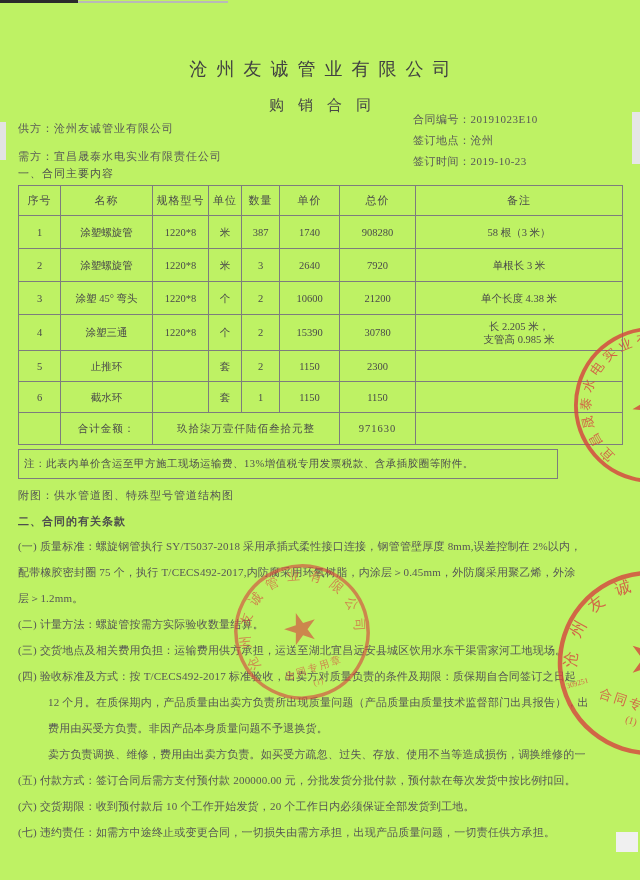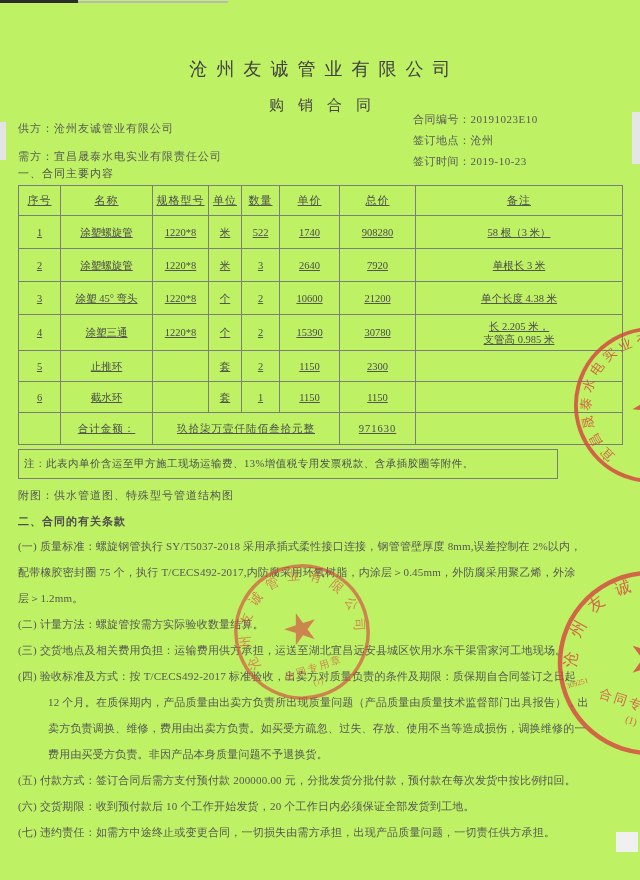--- a/index.html
+++ b/index.html
@@ -32,21 +32,21 @@
   .party.supplier { top:121px; }
   .party.buyer    { top:149px; }
   .meta { position:absolute; left:413px; top:109px; font-size:11px; color:#585858; }
   .meta div { height:21px; line-height:21px; letter-spacing:0.5px; }
   .sec-heading { position:absolute; left:18px; font-size:11px; color:#4e4e4e; letter-spacing:1px; }
   .sec1 { top:166px; }
   .sec2 { top:514px; font-weight:600; }
 
   table.items {
     position:absolute; left:18px; top:185px; width:604px;
-    border-collapse:collapse; table-layout:fixed;text-decoration:underline;
+    border-collapse:collapse; table-layout:fixed;
   }
   table.items th, table.items td {
     border:1px solid #7d7d7d; text-align:center; vertical-align:middle;
     font-weight:normal; color:#4a4a4a; overflow:hidden;
   }
   table.items th { height:30px; font-size:11px; letter-spacing:1px; }
   table.items td { height:33px; font-size:10.5px; line-height:13px; }
   tr.r4 td { height:36px; }
   tr.r5 td, tr.r6 td { height:31px; }
   tr.total td { height:32px; font-size:10.5px; letter-spacing:1px; }
@@ -112,21 +112,21 @@
       <th>数量</th>
       <th>单价</th>
       <th>总价</th>
       <th>备注</th>
     </tr>
     <tr>
       <td>1</td>
       <td>涂塑螺旋管</td>
       <td>1220*8</td>
       <td>米</td>
-      <td>522</td>
+      <td>387</td>
       <td>1740</td>
       <td>908280</td>
       <td>58 根（3 米）</td>
     </tr>
     <tr>
       <td>2</td>
       <td>涂塑螺旋管</td>
       <td>1220*8</td>
       <td>米</td>
       <td>3</td>
@@ -192,22 +192,22 @@
   <div class="sec-heading sec2">二、合同的有关条款</div>
 
   <div class="clauses">
     <div class="line">(一) 质量标准：螺旋钢管执行 SY/T5037-2018 采用承插式柔性接口连接，钢管管壁厚度 8mm,误差控制在 2%以内，</div>
     <div class="line">配带橡胶密封圈 75 个，执行 T/CECS492-2017,内防腐采用环氧树脂，内涂层＞0.45mm，外防腐采用聚乙烯，外涂</div>
     <div class="line">层＞1.2mm。</div>
     <div class="line">(二) 计量方法：螺旋管按需方实际验收数量结算。</div>
     <div class="line">(三) 交货地点及相关费用负担：运输费用供方承担，运送至湖北宜昌远安县城区饮用水东干渠雷家河工地现场。</div>
     <div class="line">(四) 验收标准及方式：按 T/CECS492-2017 标准验收，出卖方对质量负责的条件及期限：质保期自合同签订之日起</div>
     <div class="line cont-indent">12 个月。在质保期内，产品质量由出卖方负责所出现质量问题（产品质量由质量技术监督部门出具报告），出</div>
+    <div class="line cont-indent">费用由买受方负责。非因产品本身质量问题不予退换货。</div>
     <div class="line cont-indent">卖方负责调换、维修，费用由出卖方负责。如买受方疏忽、过失、存放、使用不当等造成损伤，调换维修的一</div>
-    <div class="line cont-indent">费用由买受方负责。非因产品本身质量问题不予退换货。</div>
     <div class="line">(五) 付款方式：签订合同后需方支付预付款 200000.00 元，分批发货分批付款，预付款在每次发货中按比例扣回。</div>
     <div class="line">(六) 交货期限：收到预付款后 10 个工作开始发货，20 个工作日内必须保证全部发货到工地。</div>
     <div class="line">(七) 违约责任：如需方中途终止或变更合同，一切损失由需方承担，出现产品质量问题，一切责任供方承担。</div>
   </div>
 
   <svg class="stamp stamp-a" viewBox="0 0 170 170" xmlns="http://www.w3.org/2000/svg">
     <g transform="rotate(-30 85 85)" fill="#d6453f" stroke="none">
       <circle cx="85" cy="85" r="76" fill="none" stroke="#d6453f" stroke-width="4"></circle>
       <path id="ringA" d="M 29 112 A 62 62 0 1 1 141 112" fill="none" stroke="none"></path>
       <text class="seal-text" font-size="13" letter-spacing="4.5" fill="#d6453f">

